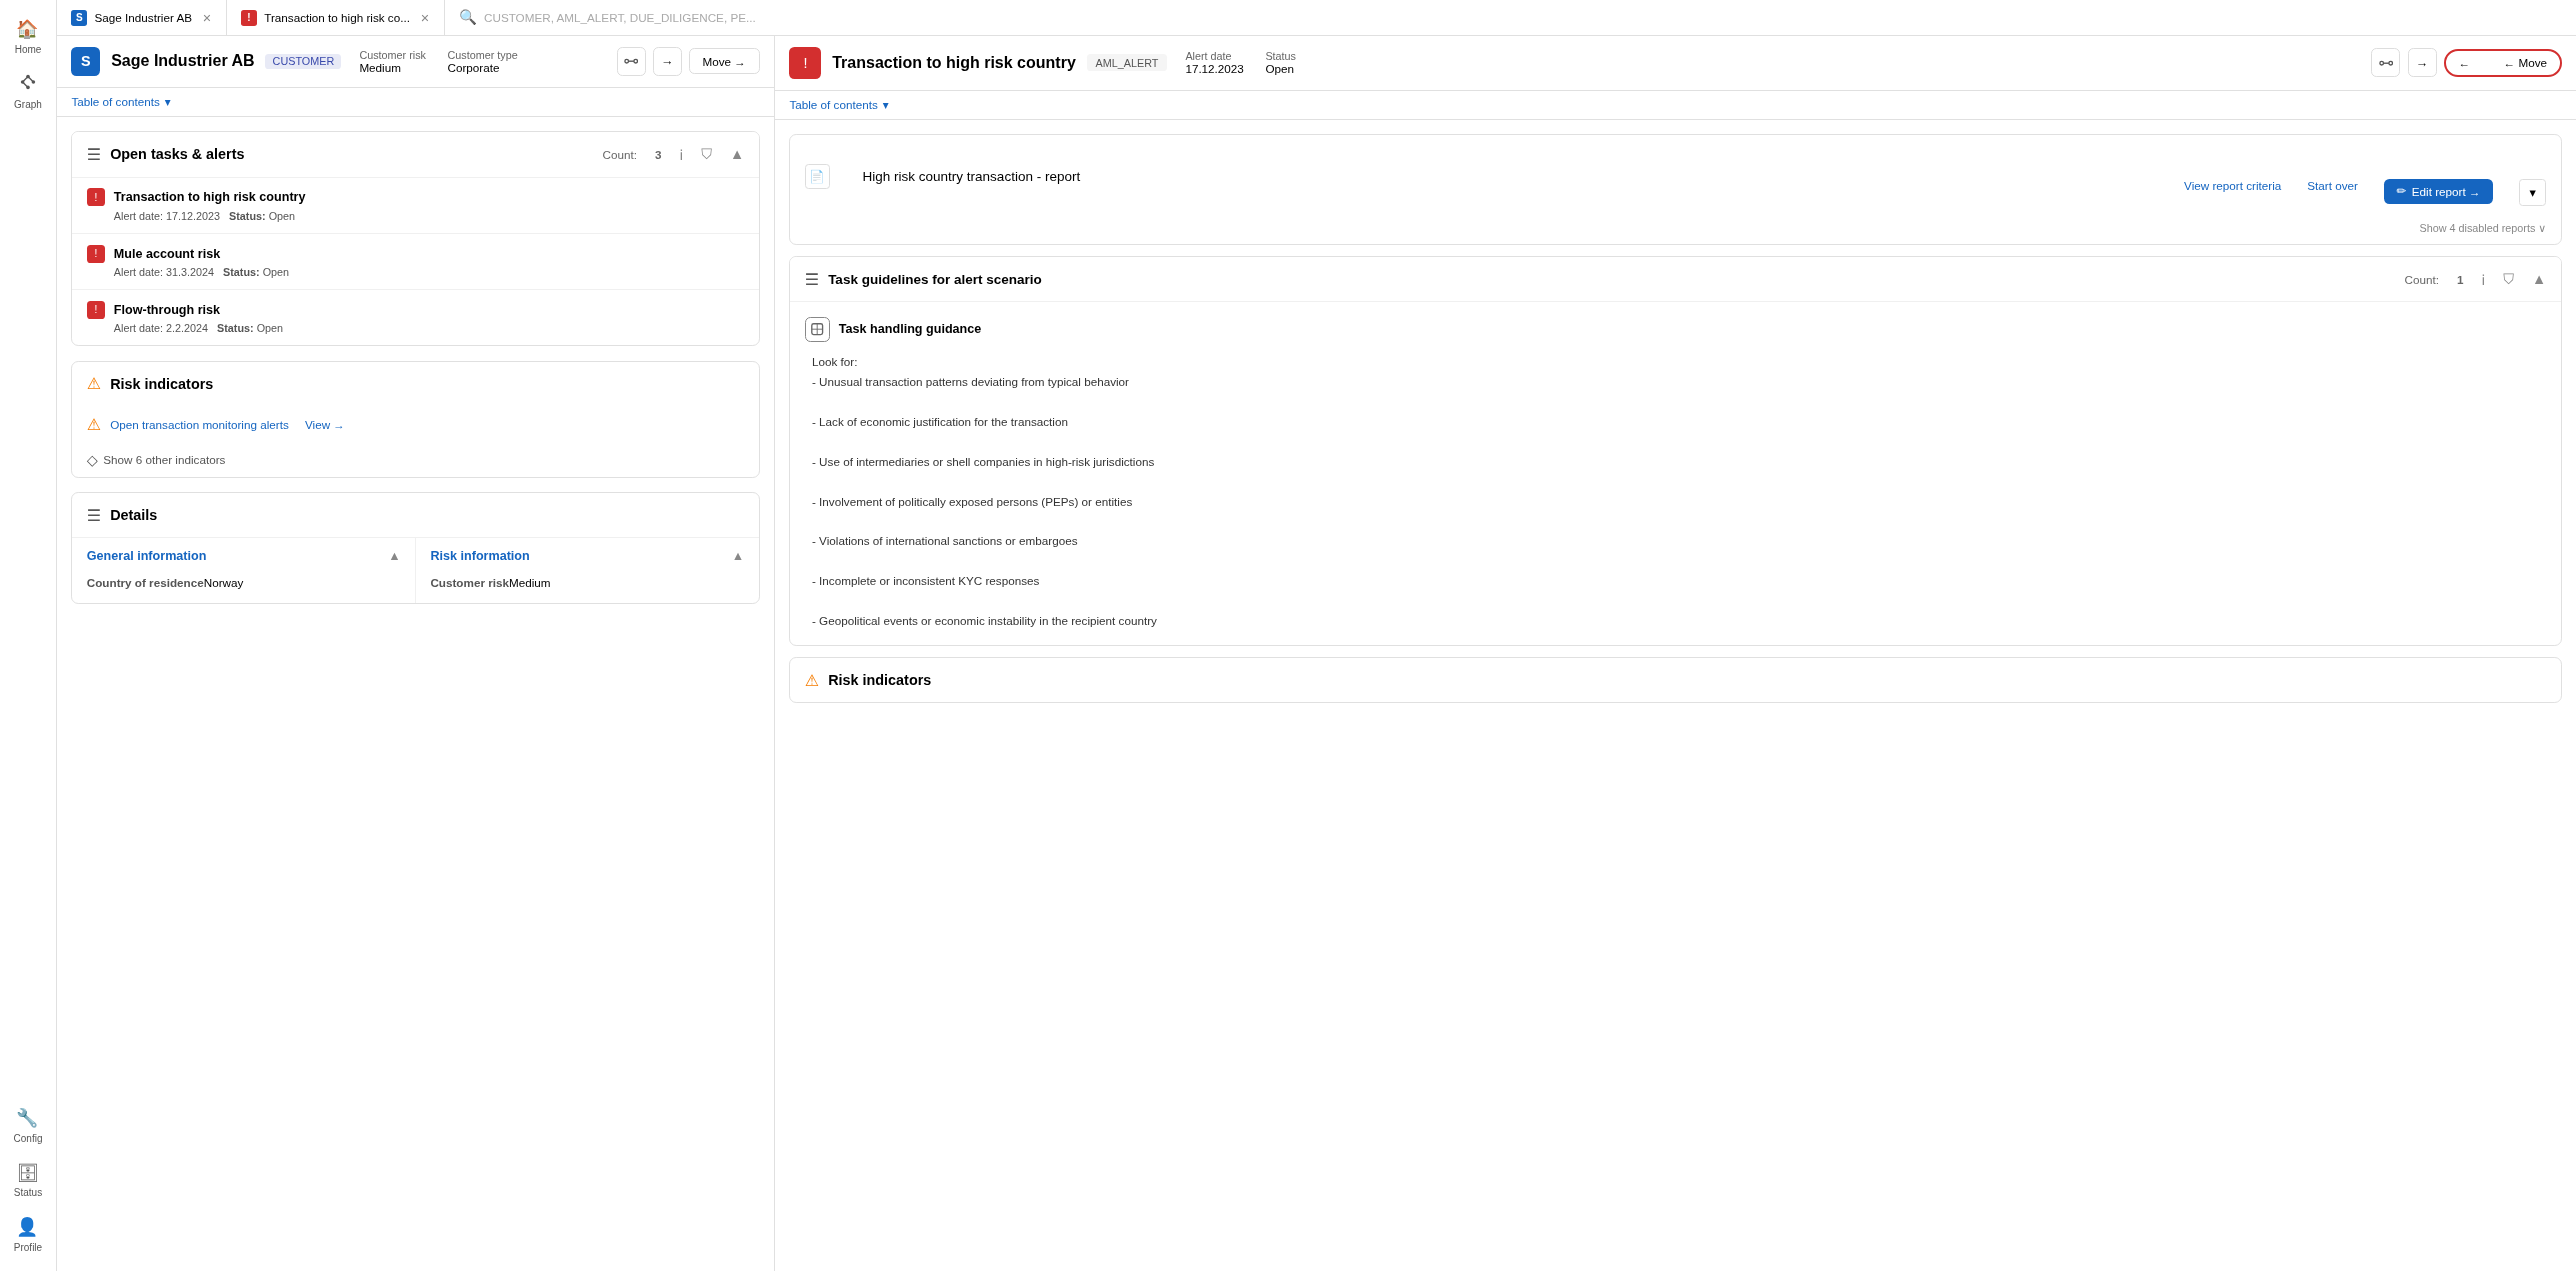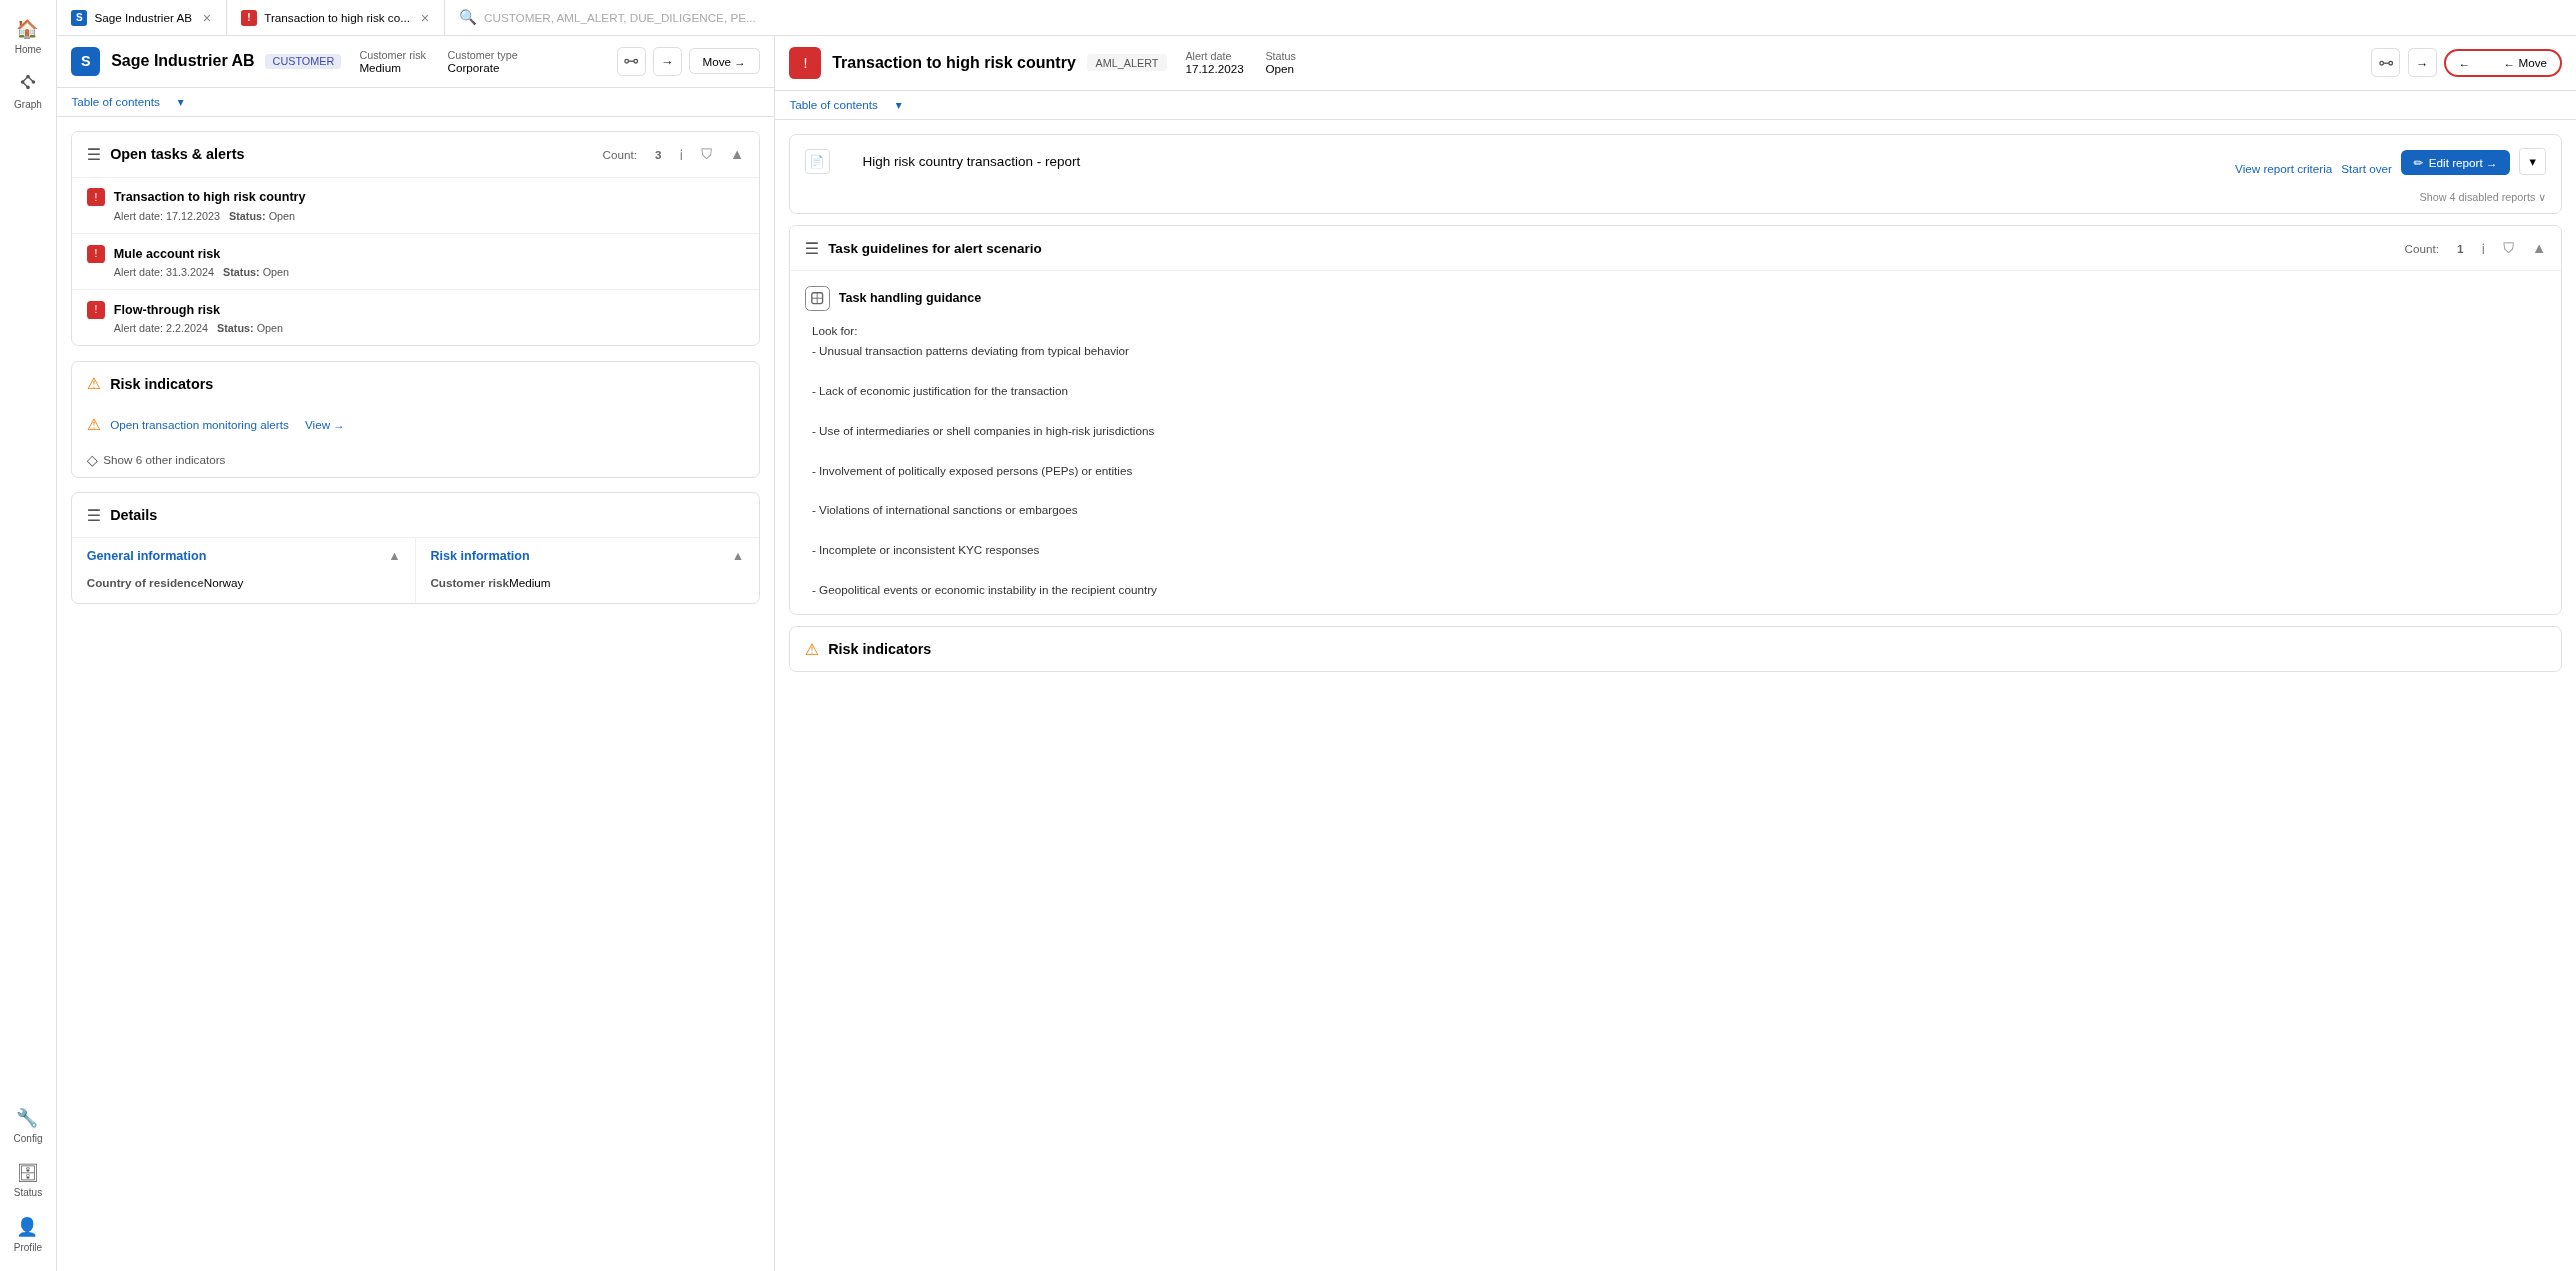--- a/index.html
+++ b/index.html
@@ -202,21 +202,21 @@
 
     
     .toc-bar {
       padding: 7.2px 14.4px;
       border-bottom: 0.9px solid #e0e0e0;
       font-size: 11.7px;
       color: #1565c0;
       cursor: pointer;
       display: flex;
       align-items: center;
-      gap: 18px;
+      gap: 5px;
       flex-shrink: 0;
     }
 
     
     .panel-content {
       flex: 1;
       overflow-y: auto;
       padding: 14.4px;
     }
 
@@ -389,21 +389,21 @@
       height: 25px;
       border: 0.9px solid #ddd;
       border-radius: 3.6px;
       display: flex;
       align-items: center;
       justify-content: center;
       font-size: 12.6px;
       color: #666;
     }
     .report-card-title { font-size: 13.5px; font-weight: 500; flex: 1; padding-left: 22px; }
-    .report-card-actions { display: flex; align-items: flex-end; gap: 9px; }
+    .report-card-actions { display: flex; align-items: flex-start; gap: 26px; margin-top: 31px; }
     .btn-link { color: #1565c0; font-size: 11.7px; cursor: pointer; background: none; border: none; }
     .btn-edit {
       display: flex;
       align-items: center;
       gap: 5.4px;
       padding: 5.4px 12.6px;
       background: #1565c0;
       color: white;
       border: none;
       border-radius: 5.4px;

